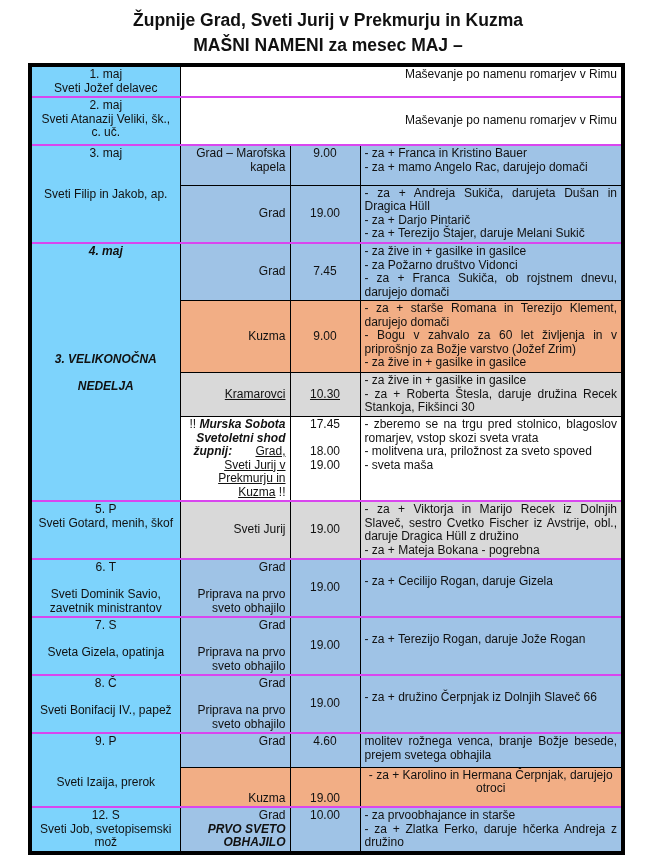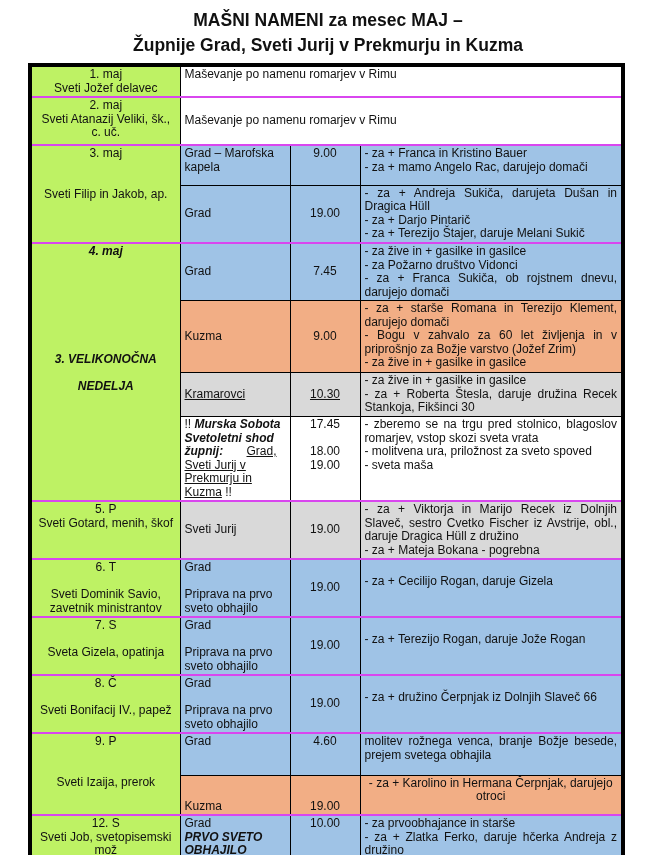--- a/index.html
+++ b/index.html
@@ -1,43 +1,43 @@
 <!DOCTYPE html>
 <html><head>
 <meta charset="utf-8">
 <style>
   html, body { margin:0; padding:0; background:#ffffff; }
   body { width:656px; height:855px; overflow:hidden; font-family:"Liberation Sans", sans-serif; color:#111; }
   .title { text-align:center; font-weight:bold; font-size:17.5px; line-height:25px; padding-top:8px; }
   .title div { white-space:nowrap; }
   table.sched { position:absolute; left:28px; top:63px; width:597px; border-collapse:collapse; table-layout:fixed; font-size:12px; line-height:13.5px; }
   table.sched td { border:1px solid #000; padding:1px 4px; vertical-align:top; }
-  td.c1 { text-align:center; background:#bef264; }
-  td.c2 { text-align:left; }
+  td.c1 { text-align:center; background:#7dd3fc; }
+  td.c2 { text-align:right; }
   td.c3 { text-align:center; }
   td.c4 { text-align:justify; }
   .blue { background:#9fc3e6; }
   .orange { background:#f2ae85; }
   .grey { background:#d9d9d9; }
   .white { background:#fff; }
   tr.gstart td { border-top:2px solid #d946ef; }
   table.sched { border:4px solid #000; }
   td.c1 { border-right:1px solid #000; }
   .vmid { vertical-align:middle !important; }
   .bold { font-weight:bold;font-style:italic; }
   .u { text-decoration:underline;margin-left:20px; }
   .line { display:block; }
   .sp { display:block; height:13.5px; }
 </style>
 </head>
 <body>
 
 <div class="title">
+  <div>Župnije Grad, Sveti Jurij v Prekmurju in Kuzma</div>
   <div>MAŠNI NAMENI za mesec MAJ –</div>
-  <div>Župnije Grad, Sveti Jurij v Prekmurju in Kuzma</div>
 </div>
 
 <table class="sched">
   <colgroup>
     <col style="width:150px">
       <col style="width:110px">
       <col style="width:70px">
       <col>
   </colgroup>
 
@@ -199,21 +199,21 @@
       <span class="sp"></span>
       <span class="line">Priprava na prvo sveto obhajilo</span>
     </td>
     <td class="c3 blue vmid">19.00</td>
     <td class="c4 blue vmid">
       <span class="line">- za + družino Čerpnjak iz Dolnjih Slaveč 66</span>
       <span class="sp"></span>
     </td>
   </tr>
 
-  <tr class="gstart" style="height:42px">
+  <tr class="gstart" style="height:34px">
     <td class="c1" rowspan="2">
       <span class="line">9. P</span>
       <span class="sp"></span>
           <span class="sp"></span>
       <span class="line">Sveti Izaija, prerok</span>
     </td>
     <td class="c2 blue">Grad</td>
     <td class="c3 blue">4.60</td>
     <td class="c4 blue">molitev rožnega venca, branje Božje besede, prejem svetega obhajila</td>
   </tr>

